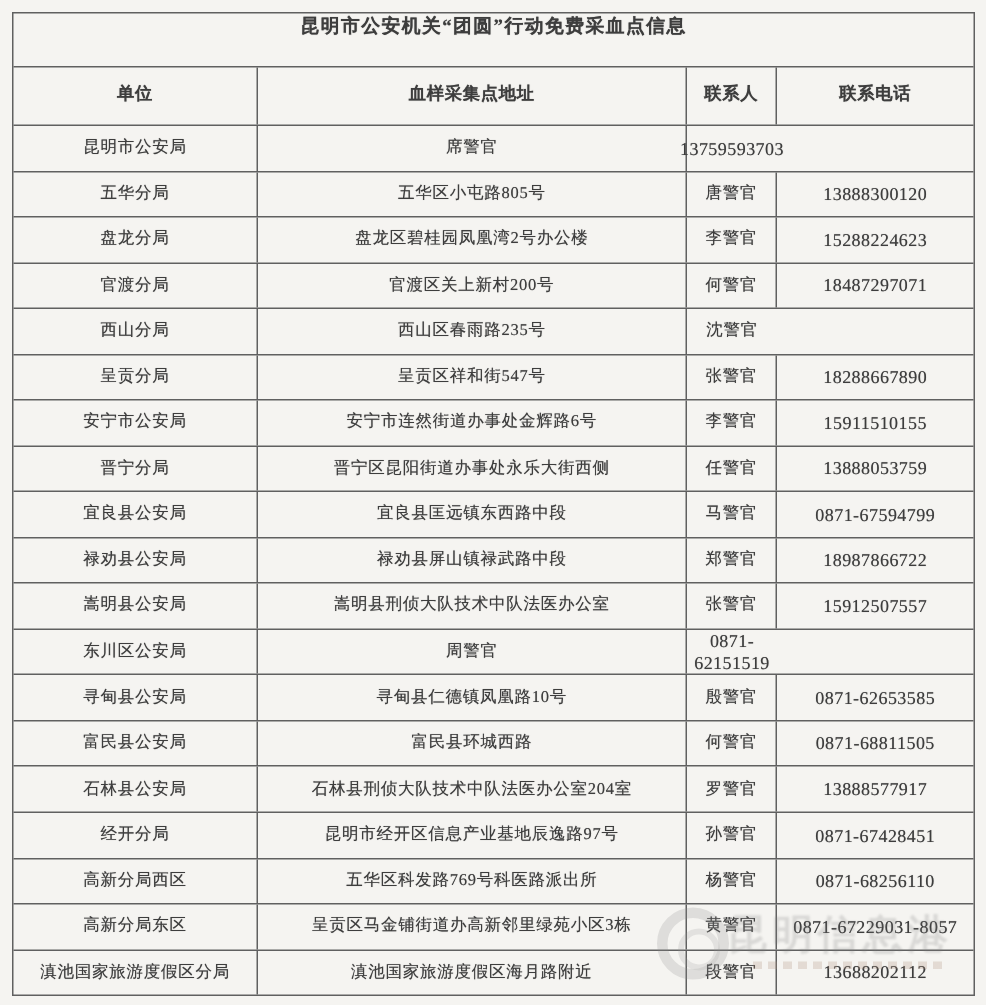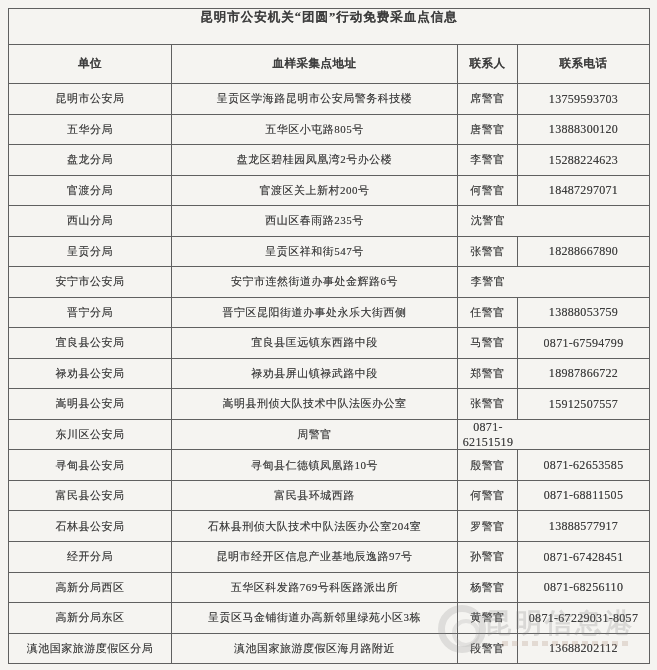--- a/index.html
+++ b/index.html
@@ -126,21 +126,20 @@
     <div class="grid-row header-row">
       <div class="cell">单位</div>
       <div class="cell">血样采集点地址</div>
       <div class="cell">联系人</div>
       <div class="cell">联系电话</div>
     </div>
 
     <div class="tbody">
   <div class="grid-row row">
     <div class="cell unit">昆明市公安局</div>
-    <div class="cell addr">呈贡区学海路昆明市公安局警务科技楼</div>
     <div class="cell contact">席警官</div>
     <div class="cell phone">13759593703</div>
   </div>
 
   <div class="grid-row row">
     <div class="cell unit">五华分局</div>
     <div class="cell addr">五华区小屯路805号</div>
     <div class="cell contact">唐警官</div>
     <div class="cell phone">13888300120</div>
   </div>
@@ -169,20 +168,21 @@
     <div class="cell unit">呈贡分局</div>
     <div class="cell addr">呈贡区祥和街547号</div>
     <div class="cell contact">张警官</div>
     <div class="cell phone">18288667890</div>
   </div>
 
   <div class="grid-row row">
     <div class="cell unit">安宁市公安局</div>
     <div class="cell addr">安宁市连然街道办事处金辉路6号</div>
     <div class="cell contact">李警官</div>
+    <div class="cell phone">15911510155</div>
   </div>
 
   <div class="grid-row row">
     <div class="cell unit">晋宁分局</div>
     <div class="cell addr">晋宁区昆阳街道办事处永乐大街西侧</div>
     <div class="cell contact">任警官</div>
     <div class="cell phone">13888053759</div>
   </div>
 
   <div class="grid-row row">

